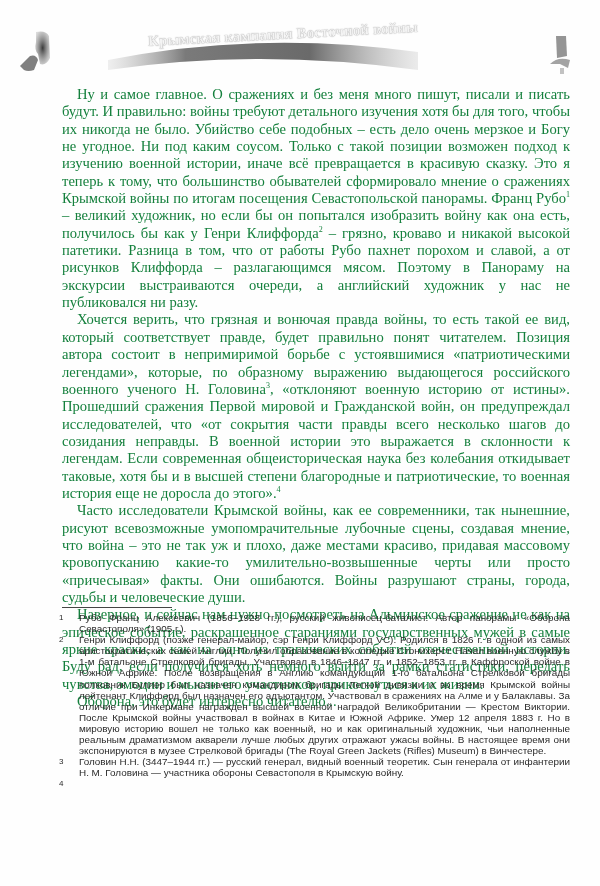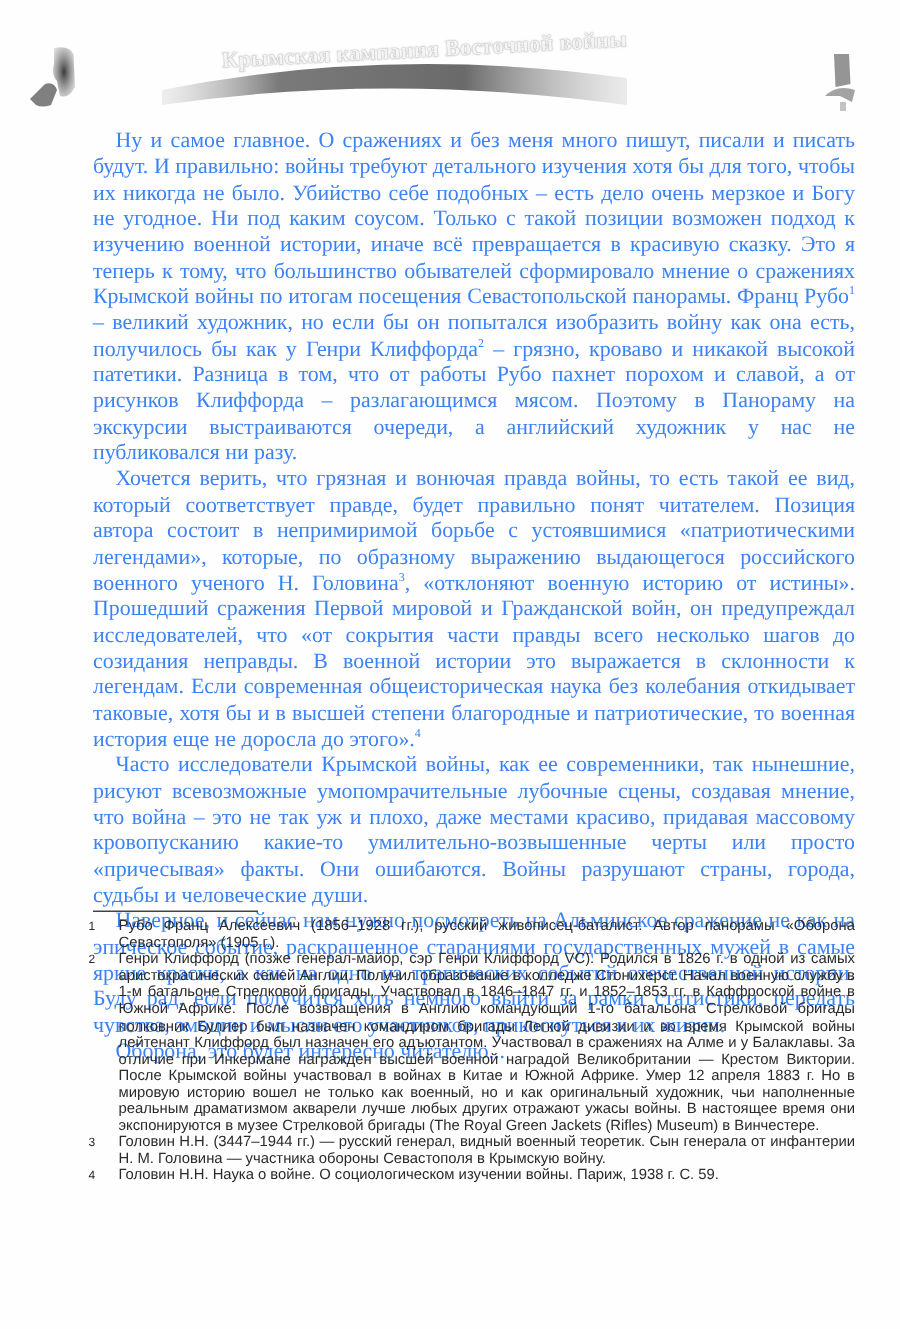--- a/index.html
+++ b/index.html
@@ -16,21 +16,21 @@
     font-size: 15px; font-weight: bold; color: #f4f4f4;
     letter-spacing: 0.1px;
     transform: rotate(-3deg); transform-origin: left center;
     text-shadow: 0 0 1px #777;
     white-space: nowrap;
   }
 
   .body-text {
     position: absolute; left: 62px; top: 86px; width: 508px;
     font-family: "Liberation Serif", "DejaVu Serif", serif;
-    font-size: 14.6px; line-height: 17.35px; color: #3b82f6;
+    font-size: 14.6px; line-height: 17.35px; color: #15803d;
     text-align: justify;
   }
   .body-text p { margin: 0; text-indent: 15px; hyphens: manual; }
   .body-text sup { font-size: 8px; line-height: 0; vertical-align: 6px; }
 
   .fn-rule { position: absolute; left: 62px; top: 607px; width: 110px; height: 1px; background: #444; }
 
   .footnotes {
     position: absolute; left: 62px; top: 612px; width: 508px;
     font-family: "Liberation Sans", "DejaVu Sans", sans-serif;
@@ -83,16 +83,16 @@
     <p><span>Наверное, и сейчас нам нужно посмотреть на Альминское сражение не как на эпическое событие, раскрашенное стараниями государственных мужей в самые яркие краски, а как на одно из трагических событий отечественной истории. Буду рад, если получится хоть немного выйти за рамки статистики, передать чувства, эмоции и мысли его участников, прикоснуться к их жизни.</span></p>
     <p><span>Оборона, это будет интересно читателю...</span></p>
   </div>
 
   <div class="fn-rule"></div>
 
   <div class="footnotes">
     <p class="fn"><span class="fn-num">1</span><span>Рубо Франц Алексеевич (1856–1928 гг.), русский живописец-баталист. Автор панорамы «Оборона Севастополя» (1905 г.).</span></p>
     <p class="fn"><span class="fn-num">2</span><span>Генри Клиффорд (позже генерал-майор, сэр Генри Клиффорд VC). Родился в 1826 г. в одной из самых аристократических семей Англии. Получил образование в колледже Стонихерст. Начал военную службу в 1-м батальоне Стрелковой бригады. Участвовал в 1846–1847 гг. и 1852–1853 гг. в Каффроской войне в Южной Африке. После возвращения в Англию командующий 1-го батальона Стрелковой бригады полковник Буллер был назначен командиром бригады Легкой дивизии и во время Крымской войны лейтенант Клиффорд был назначен его адъютантом. Участвовал в сражениях на Алме и у Балаклавы. За отличие при Инкермане награжден высшей военной наградой Великобритании — Крестом Виктории. После Крымской войны участвовал в войнах в Китае и Южной Африке. Умер 12 апреля 1883 г. Но в мировую историю вошел не только как военный, но и как оригинальный художник, чьи наполненные реальным драматизмом акварели лучше любых других отражают ужасы войны. В настоящее время они экспонируются в музее Стрелковой бригады (The Royal Green Jackets (Rifles) Museum) в Винчестере.</span></p>
     <p class="fn"><span class="fn-num">3</span><span>Головин Н.Н. (3447–1944 гг.) — русский генерал, видный военный теоретик. Сын генерала от инфантерии Н. М. Головина — участника обороны Севастополя в Крымскую войну.</span></p>
-    <p class="fn"><span class="fn-num">4</span><span>Головин Н.Н. Наука о войне. О социологическом изучении войны. Париж, 1938 г. С. 59.</span></p>
+    <p class="fn"><span class="fn-num">4</span></p>
   </div>
 
 </div>
 
 </body></html>

